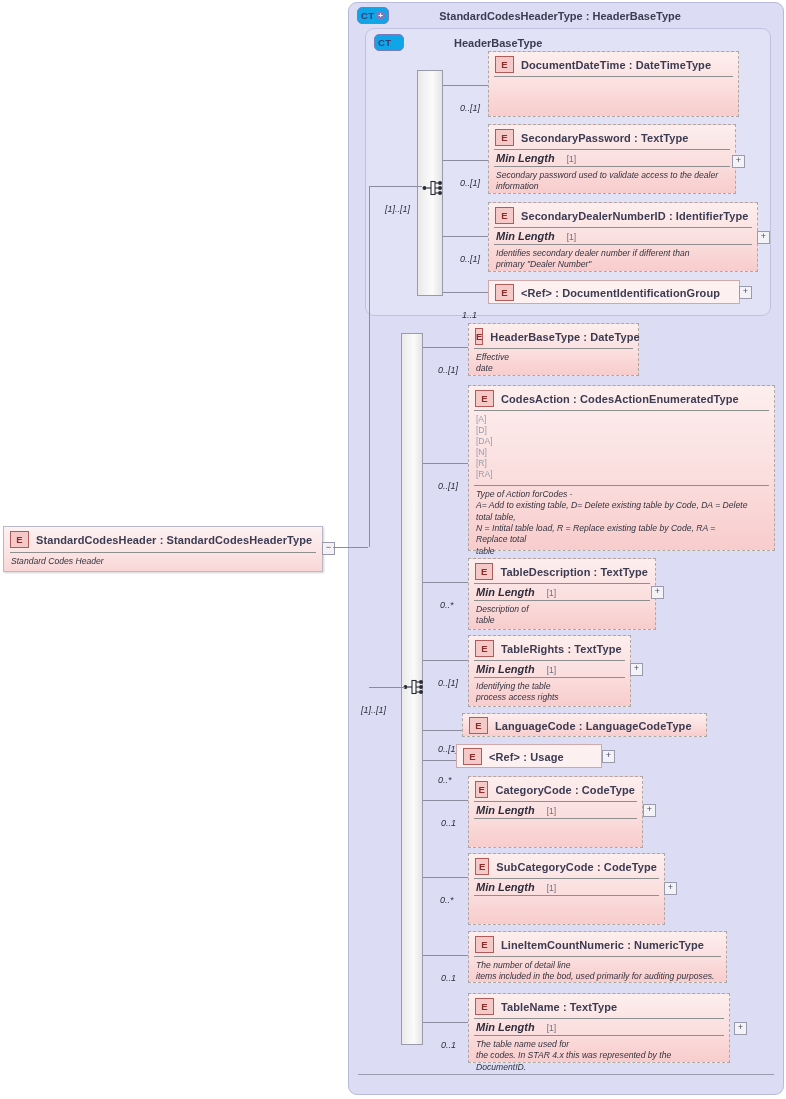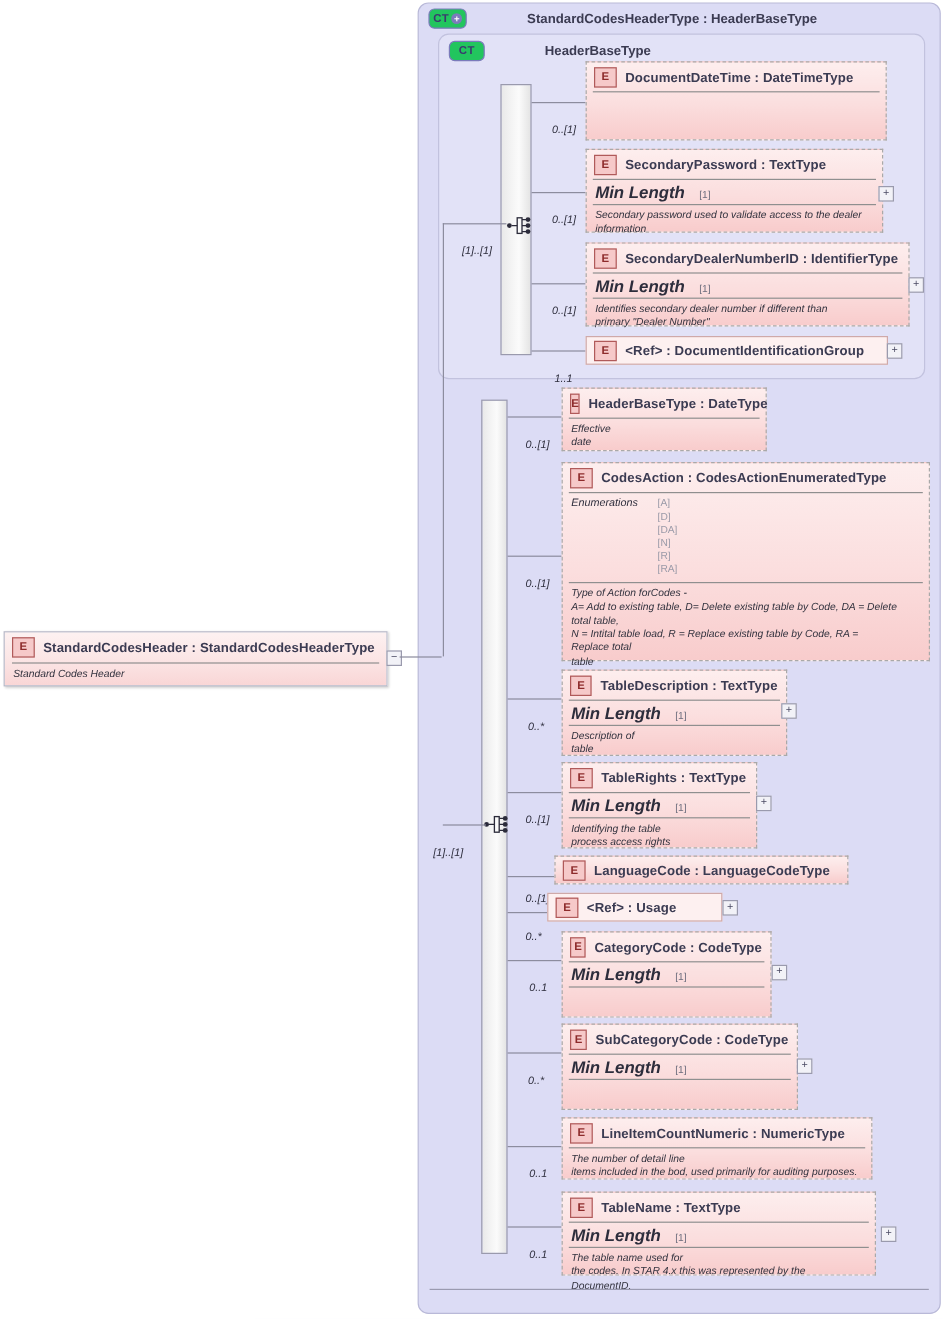--- a/index.html
+++ b/index.html
@@ -21,24 +21,24 @@
     border:1px solid #c2c2de;
     border-radius:9px;
   }
   .ct-header{
     position:absolute;
     left:8px; top:4px;
     display:flex; align-items:center; gap:7px;
     white-space:nowrap;
   }
   .ct-badge{
-    display:inline-flex;align-items:center;justify-content:center;
+    display:inline-flex;align-items:center;justify-content:flex-start;
     height:15px;min-width:22px;padding:0 3px;
     border:1px solid #7b7bbb;border-radius:5px;
-    background:#22c55e;
+    background:#0ea5e9;
     font-size:9.5px;font-weight:bold;color:#3a3a6e;
     letter-spacing:.3px;
     position:relative;
   }
   .ct-badge .plusdot{
     display:inline-flex;align-items:center;justify-content:center;
     width:9px;height:9px;margin-left:2px;border-radius:50%;
     background:#7b7bbb;color:#fff;font-size:8px;line-height:8px;font-weight:bold;
   }
   .ct-title{
@@ -70,21 +70,21 @@
     border:1px solid #b05a5a;
     background:#f6c9c9;
     color:#8d2b2b;font-size:9.5px;font-weight:bold;line-height:1;
   }
   .el-name{font-size:11px;font-weight:bold;color:#3b3b52;letter-spacing:.1px;}
   .sep{height:1px;background:#8f8f8f;margin:0 5px;}
   .facet{
     display:flex;align-items:baseline;gap:12px;
     padding:2px 7px 2px 7px;font-size:9px;color:#2e2e3d;
   }
-  .facet .fname{font-style:italic;font-weight:bold;font-size:14px;color:#2d2d3c;}
+  .facet .fname{font-style:italic;font-weight:bold;font-size:11px;color:#2d2d3c;}
   .facet .fval{font-size:8.5px;color:#6d6d7d;}
   .enums{
     display:flex;padding:3px 7px 3px 7px;font-size:9px;
   }
   .enums .fname{font-style:italic;font-weight:normal;color:#2d2d3c;min-width:72px;}
   .enums .elist{display:flex;flex-direction:column;gap:1px;color:#9a9aa8;font-size:8.5px;}
   .doc{
     padding:3px 7px 4px 7px;
     font-size:8.6px;font-style:italic;color:#33333f;line-height:1.32;
     white-space:pre-line;
@@ -261,21 +261,20 @@
 
 <div class="hline" style="left:423px;top:463px;width:45px;"></div>
 <div class="card" style="left:438px;top:451px;">0..[1]</div>
 <div class="el dashed" style="left:468px;top:385px;width:307px;height:166px;">
   <div class="el-title">
     <span class="e-badge">E</span>
     <span class="el-name">CodesAction : CodesActionEnumeratedType</span>
   </div>
   <div class="sep"></div>
   <div class="enums">
-    <span class="fname">Enumerations</span>
     <span class="elist">
       <span>[A]</span>
       <span>[D]</span>
       <span>[DA]</span>
       <span>[N]</span>
       <span>[R]</span>
       <span>[RA]</span>
     </span>
   </div>
   <div class="sep" style="margin-top:3px;"></div>

